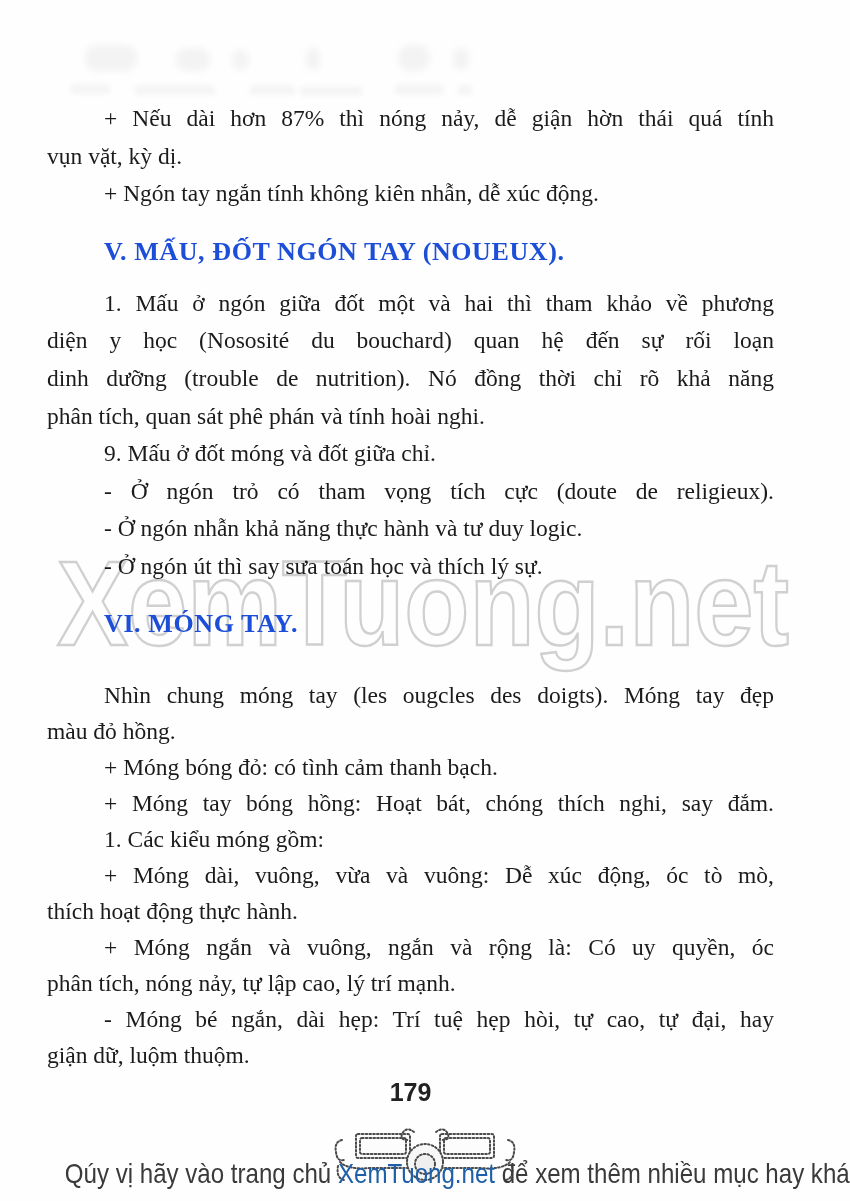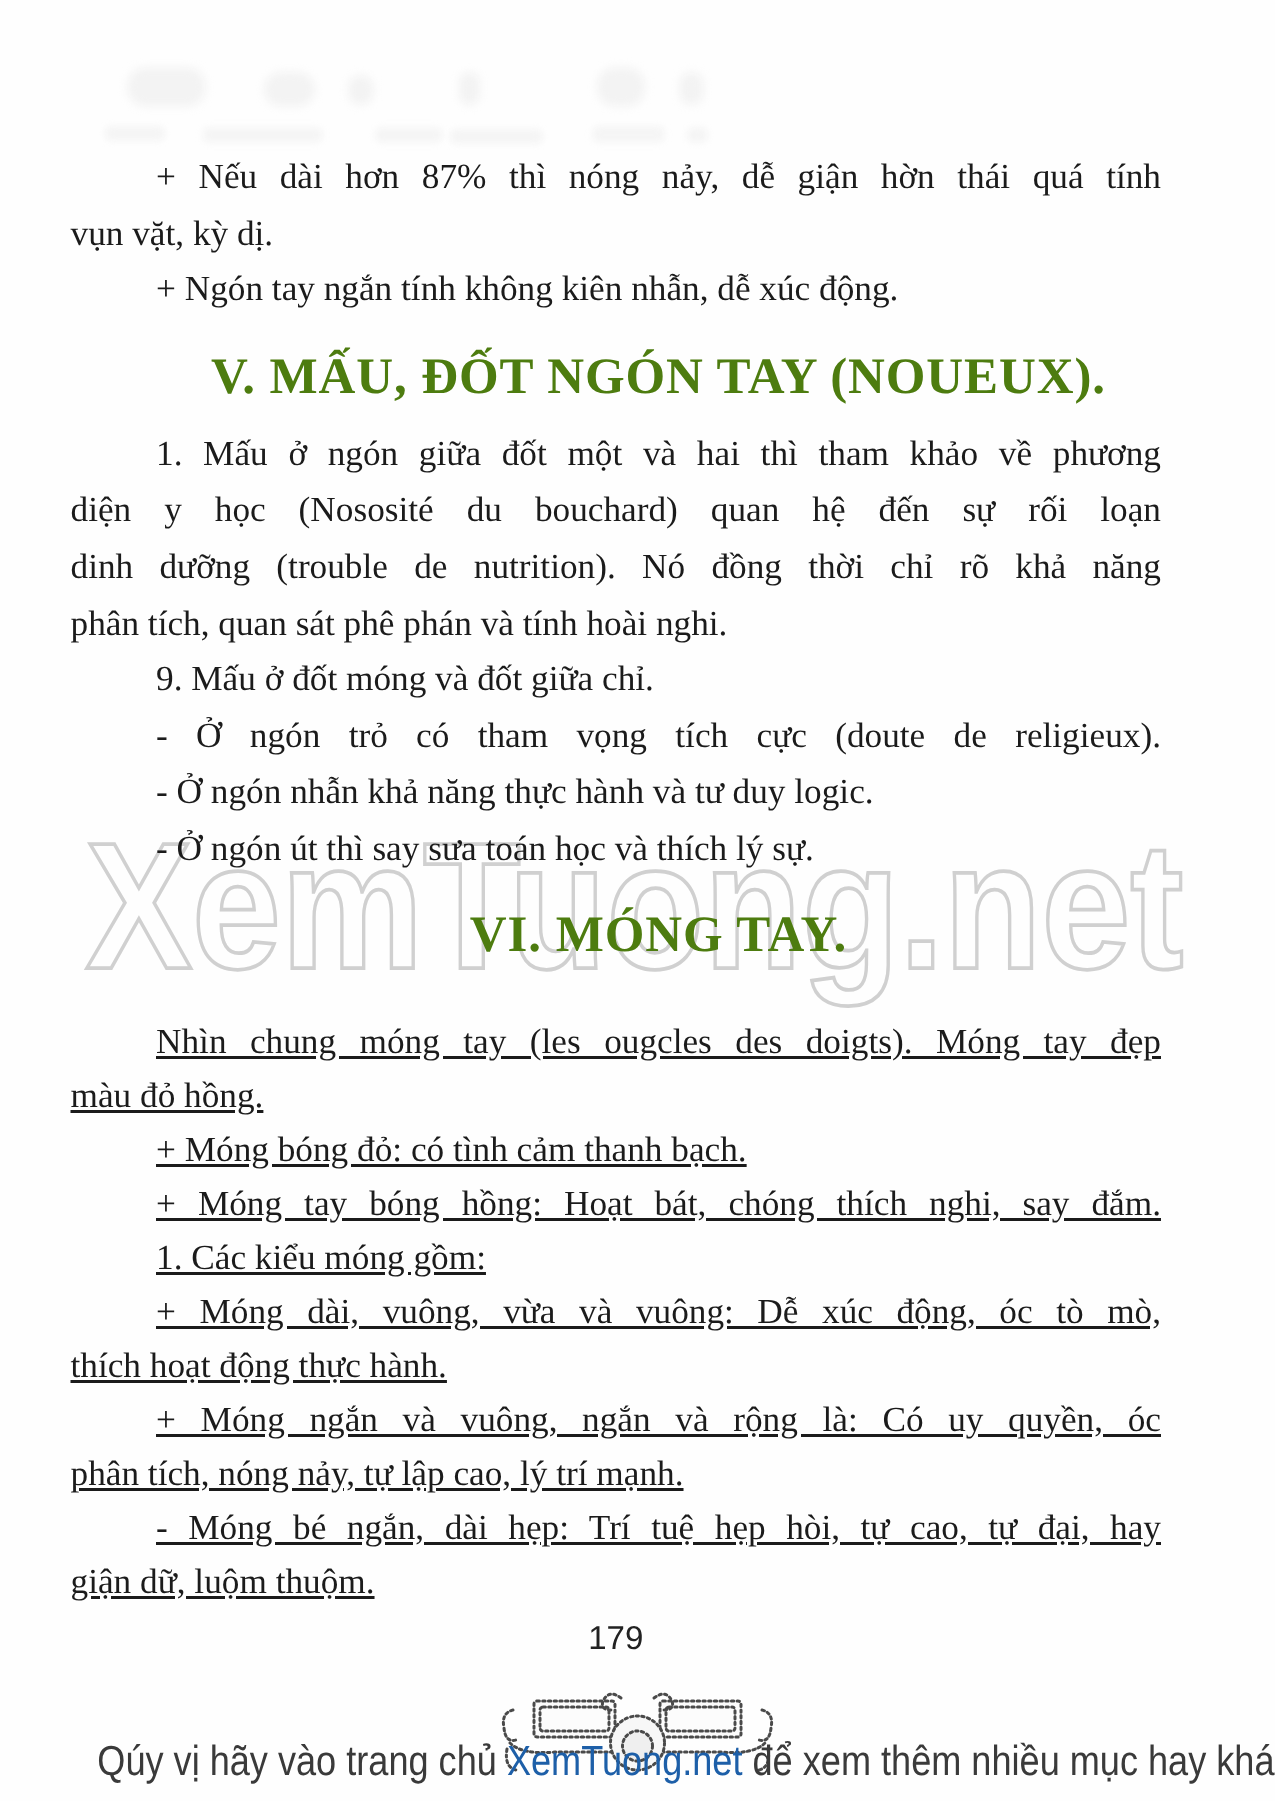--- a/index.html
+++ b/index.html
@@ -12,35 +12,35 @@
   .ghost{position:absolute;background:#f3f3f3;border-radius:12px;filter:blur(3px);}
   .ghost.row{background:#f5f5f5;border-radius:4px;filter:blur(2px);}
 
   
   .watermark{position:absolute;left:55px;top:535px;width:740px;height:145px;z-index:1;pointer-events:none;}
 
   .text-col{
     position:absolute;left:47px;top:100px;width:727px;z-index:2;
     font-size:23.5px;line-height:37.6px;
   }
-  .blk3{line-height:36px;text-decoration:underline;}
+  .blk3{line-height:36px;}
   .ln{text-align:justify;text-align-last:justify;}
   .ln.end{text-align-last:left;}
   .indent{text-indent:57px;}
   .heading{
-    font-size:34px;font-weight:bold;line-height:34px;letter-spacing:0.6px;
-    margin:22px 0 16px 0;padding-left:57px;color:#4d7c0f;
-    text-align:center;
+    font-size:26px;font-weight:bold;line-height:34px;letter-spacing:0.6px;
+    margin:22px 0 16px 0;padding-left:57px;color:#1d4ed8;
+    text-align:left;
   }
   .heading.hvi{margin:21px 0 36px 0;}
 
   .page-number{
     position:relative;z-index:2;margin-top:6px;text-align:center;
     font-family:"Liberation Sans","DejaVu Sans",sans-serif;
-    font-weight:400;font-size:22px;color:#222;line-height:26px;
+    font-weight:700;font-size:25px;color:#222;line-height:26px;
   }
 
   .ornament{position:absolute;left:330px;top:1122px;width:190px;height:74px;z-index:2;}
 
   .footer{
     position:absolute;left:0;top:1158px;width:850px;z-index:3;text-align:center;
     font-family:"Liberation Sans","DejaVu Sans",sans-serif;
     font-size:28px;color:#3a3a3a;white-space:nowrap;
   }
   .footer .squeeze{display:inline-block;transform:scaleX(0.86);transform-origin:center top;}

